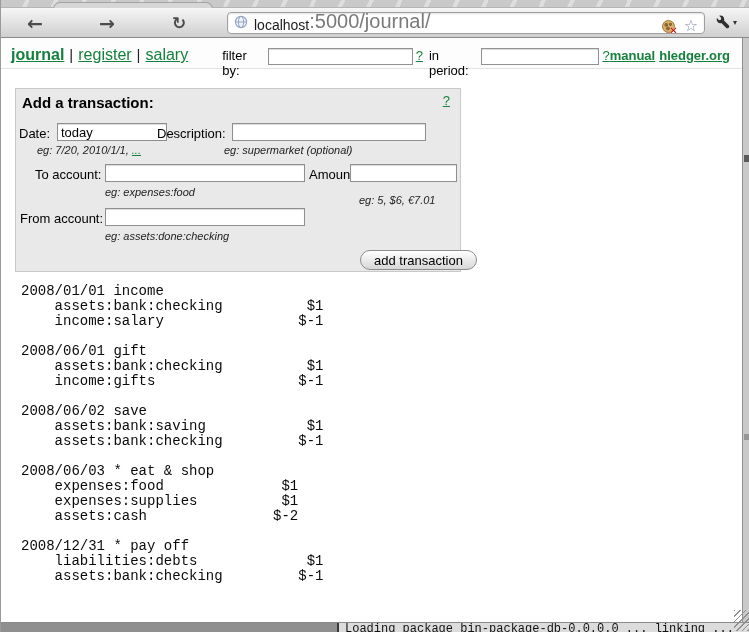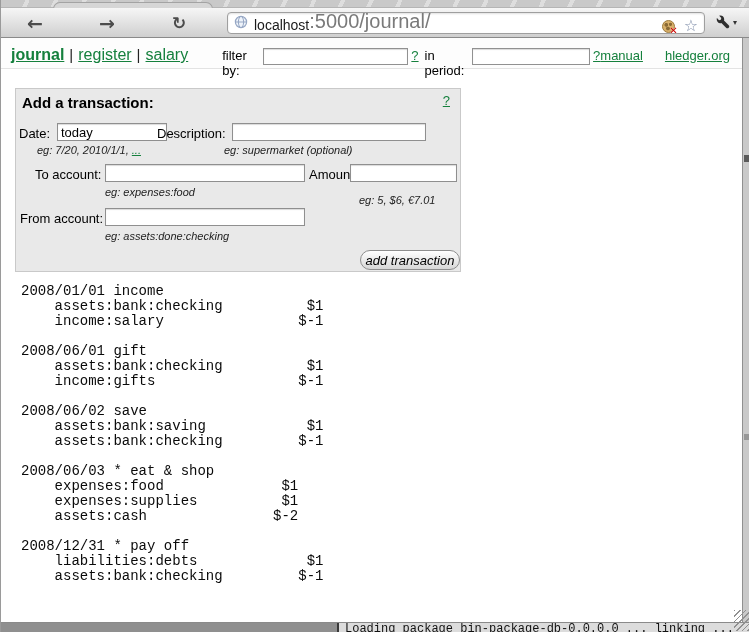--- a/index.html
+++ b/index.html
@@ -74,42 +74,42 @@
   .nav-main.bold { font-weight:bold; }
   .nav-sep { font-size:15px; color:#222; margin:0 5px; }
   .flt-label { font-size:13px; color:#000; margin-left:34px; margin-right:5px; }
   .per-label { font-size:13px; color:#000; margin-left:6px; margin-right:5px; }
   .nav input {
     width:145px; height:17px; border:1px solid #919191; background:#fff;
     font-size:12px; padding:0 3px; box-shadow:inset 0 1px 1px rgba(0,0,0,.15);
   }
   .nav input.period { width:118px; }
   .help-q { font-size:13px; margin-left:3px; }
-  .nav-right { margin-left:auto; display:flex; gap:22px; padding-right:2px; }
+  .nav-right { margin-left:auto; display:flex; gap:4px; padding-right:2px;font-weight:bold; }
   .nav-right a { font-size:13px; }
 
   
   .form-box {
     position:absolute; left:14px; top:50px; width:446px; height:184px;
     background:#e9e9e9; border:1px solid #c9c9c9;
   }
   .form-title { position:absolute; left:6px; top:5px; font-size:15px; font-weight:bold; color:#000; }
   .form-help { position:absolute; right:10px; top:4px; font-size:13px; }
   .flabel { position:absolute; font-size:13px; color:#000; }
   .form-box input {
     position:absolute; height:18px; border:1px solid #8f8f8f; background:#fff;
     font-size:13px; padding:0 3px; box-shadow:inset 0 1px 1px rgba(0,0,0,.15);
   }
   .hint { position:absolute; font-size:11px; font-style:italic; color:#222; white-space:nowrap; }
   .hint a { font-size:11px; }
   .submit-btn {
-    position:absolute; left:344px; top:161px; width:100px; height:20px;
+    position:absolute; left:344px; top:161px; width:117px; height:20px;
     border:1px solid #8e8e8e; border-radius:10px;
     background:linear-gradient(#ffffff,#d7d7d7);
-    font-family:"Liberation Sans", sans-serif; font-size:13px; color:#000; cursor:pointer;font-style:italic;
+    font-family:"Liberation Sans", sans-serif; font-size:13px; color:#000; cursor:pointer;
   }
 
   
   .journal {
     position:absolute; left:20px; top:246px;
     font-family:"Liberation Mono", monospace; font-size:14px; line-height:15px; color:#0a0a0a;
     white-space:pre;
   }
 
   

